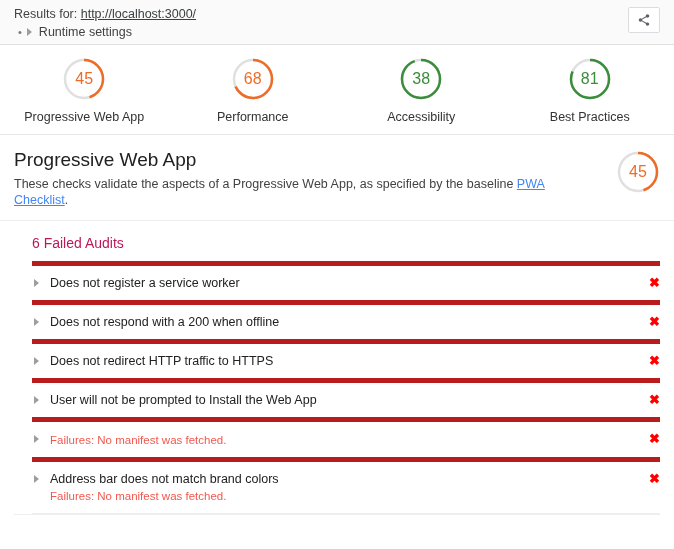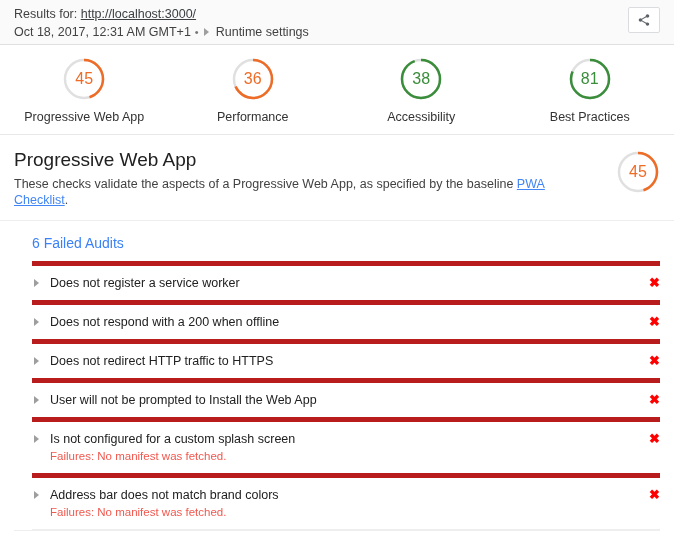--- a/index.html
+++ b/index.html
@@ -140,21 +140,21 @@
     right: 14px;
     top: 15px;
   }
 
   
   .audits-wrap {
     padding: 0 14px;
   }
   .group-title {
     font-size: 14px;
-    color: #3b82f6;
+    color: #be185d;
     padding: 14px 0 10px 18px;
   }
   .audit-list {
     margin-left: 18px;
   }
   .audit-row {
     position: relative;
     border-top: 5px solid #b91c1c;
     padding: 9px 30px 9px 18px;
   }
@@ -195,21 +195,20 @@
 </style>
 </head>
 <body>
 
 <div class="header">
   <div class="header-line1">
     <span>Results for:</span>
     <a class="url-link" href="#">http://localhost:3000/</a>
   </div>
   <div class="header-line2">
-    <span>Oct 18, 2017, 12:31 AM GMT+1</span>
     <span class="dot-sep">•</span>
     <span class="tri"></span>
     <span class="runtime-settings">Runtime settings</span>
   </div>
   <div class="share-btn">
     <svg width="14" height="14" viewBox="0 0 24 24">
       <path fill="#5f6368" d="M18 16.08c-.76 0-1.44.3-1.96.77L8.91 12.7c.05-.23.09-.46.09-.7s-.04-.47-.09-.7l7.05-4.11c.54.5 1.25.81 2.04.81 1.66 0 3-1.34 3-3s-1.34-3-3-3-3 1.34-3 3c0 .24.04.47.09.7L8.04 9.81C7.5 9.31 6.79 9 6 9c-1.66 0-3 1.34-3 3s1.34 3 3 3c.79 0 1.5-.31 2.04-.81l7.12 4.16c-.05.21-.08.43-.08.65 0 1.61 1.31 2.92 2.92 2.92s2.92-1.31 2.92-2.92-1.31-2.92-2.92-2.92z"></path>
     </svg>
   </div>
 </div>
@@ -225,21 +224,21 @@
     </div>
     <div class="score-label">Progressive Web App</div>
   </div>
 
   <div class="score-cell">
     <div class="gauge">
       <svg width="44" height="44" viewBox="0 0 44 44">
         <circle cx="22" cy="22" r="19" fill="none" stroke="#e0e0e0" stroke-width="2.5"></circle>
         <circle class="gauge-arc" cx="22" cy="22" r="19" fill="none" stroke-width="2.5" stroke-linecap="butt" stroke="#ef6c26" stroke-dasharray="81.17875416876025 119.38052083641213"></circle>
       </svg>
-      <div class="gauge-num" style="color: rgb(239, 108, 38);">36</div>
+      <div class="gauge-num" style="color: rgb(239, 108, 38);">68</div>
     </div>
     <div class="score-label">Performance</div>
   </div>
 
   <div class="score-cell">
     <div class="gauge">
       <svg width="44" height="44" viewBox="0 0 44 44">
         <circle cx="22" cy="22" r="19" fill="none" stroke="#e0e0e0" stroke-width="2.5"></circle>
         <circle class="gauge-arc" cx="22" cy="22" r="19" fill="none" stroke-width="2.5" stroke-linecap="butt" stroke="#3a8d3a" stroke-dasharray="112.21768958622741 119.38052083641213"></circle>
       </svg>
@@ -299,21 +298,20 @@
     </div>
 
     <div class="audit-row">
       <span class="tri row-tri"></span>
       <div class="audit-title">User will not be prompted to Install the Web App</div>
       <span class="x-mark">✖</span>
     </div>
 
     <div class="audit-row">
       <span class="tri row-tri"></span>
-      <div class="audit-title">Is not configured for a custom splash screen</div>
       <div class="audit-fail">Failures: No manifest was fetched.</div>
       <span class="x-mark">✖</span>
     </div>
 
     <div class="audit-row">
       <span class="tri row-tri"></span>
       <div class="audit-title">Address bar does not match brand colors</div>
       <div class="audit-fail">Failures: No manifest was fetched.</div>
       <span class="x-mark">✖</span>
     </div>

